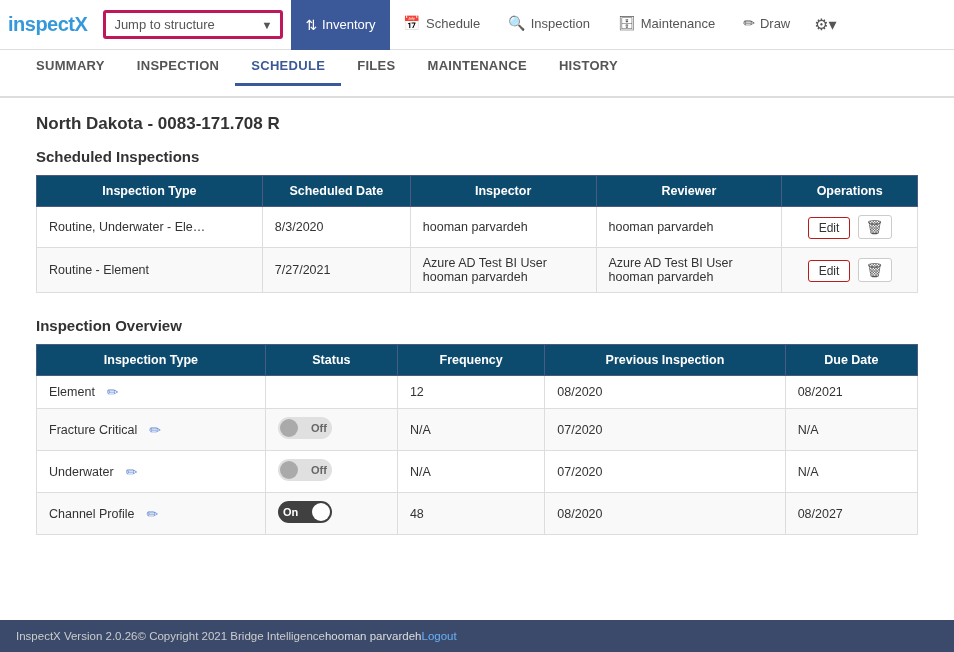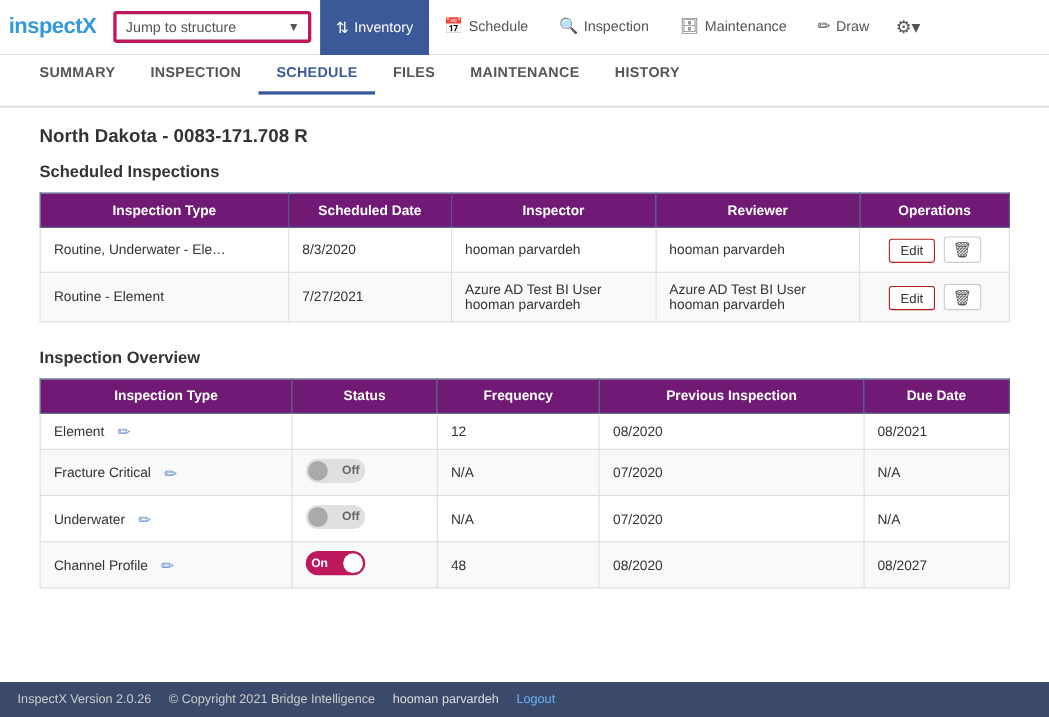--- a/index.html
+++ b/index.html
@@ -117,21 +117,21 @@
     }
 
     
     .data-table {
       width: 100%;
       border-collapse: collapse;
       margin-bottom: 24px;
       border: 1px solid #ccc;
     }
     .data-table thead tr {
-      background: #701a75;
+      background: #0c4a6e;
       color: #fff;
     }
     .data-table thead th {
       padding: 8px 12px;
       text-align: center;
       font-size: 12.5px;
       font-weight: 600;
       border: 1px solid #4a5a80;
     }
     .data-table tbody tr {
@@ -194,21 +194,21 @@
     .toggle-off .toggle-label {
       position: absolute;
       right: 5px;
       font-size: 11px;
       color: #666;
       font-weight: bold;
     }
     .toggle-on {
       display: inline-flex;
       align-items: center;
-      background: #be185d;
+      background: #404040;
       border-radius: 12px;
       width: 54px;
       height: 22px;
       position: relative;
       cursor: pointer;
     }
     .toggle-on .knob {
       width: 18px;
       height: 18px;
       background: #fff;
@@ -243,21 +243,21 @@
     
     .footer {
       background: #3b4a6b;
       color: #ccc;
       font-size: 11.5px;
       display: flex;
       align-items: center;
       padding: 0 16px;
       height: 32px;
       flex-shrink: 0;
-      gap: 16px;
+      gap: 0;
     }
     .footer .logout-link {
       color: #6ab0f5;
       cursor: pointer;
     }
     .footer-user {
       color: #ddd;
     }
 
     

